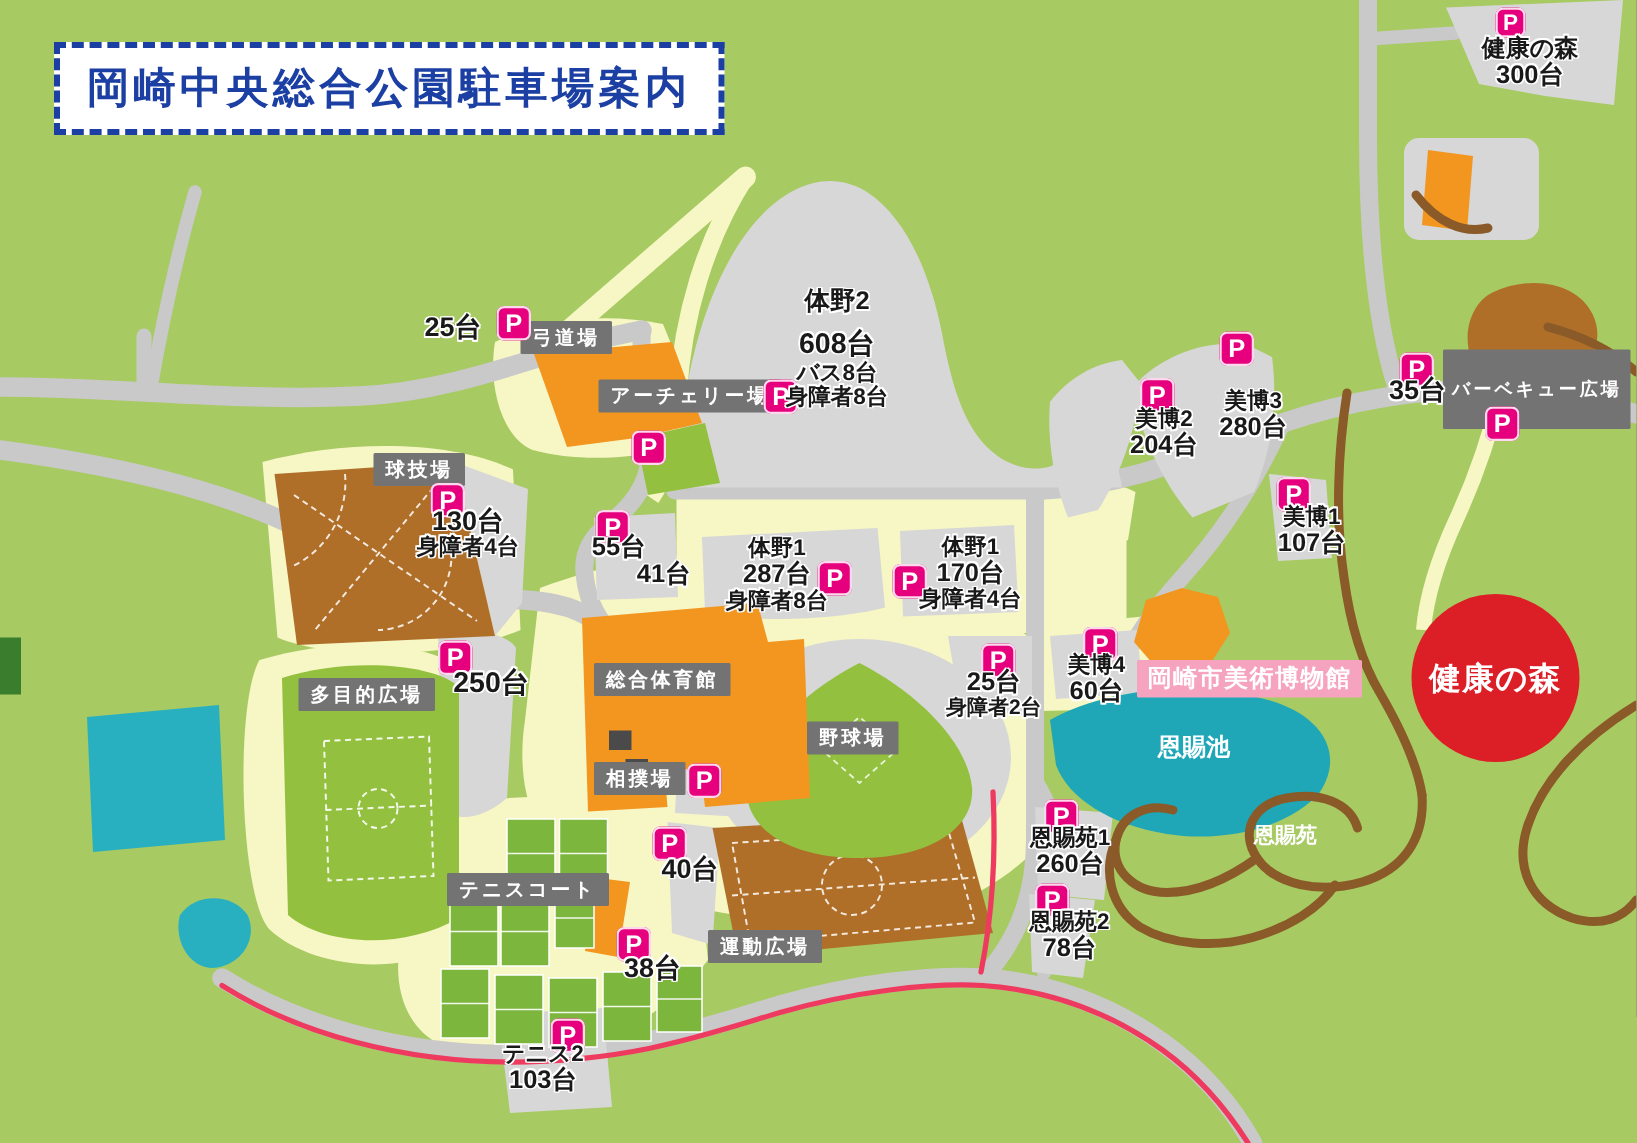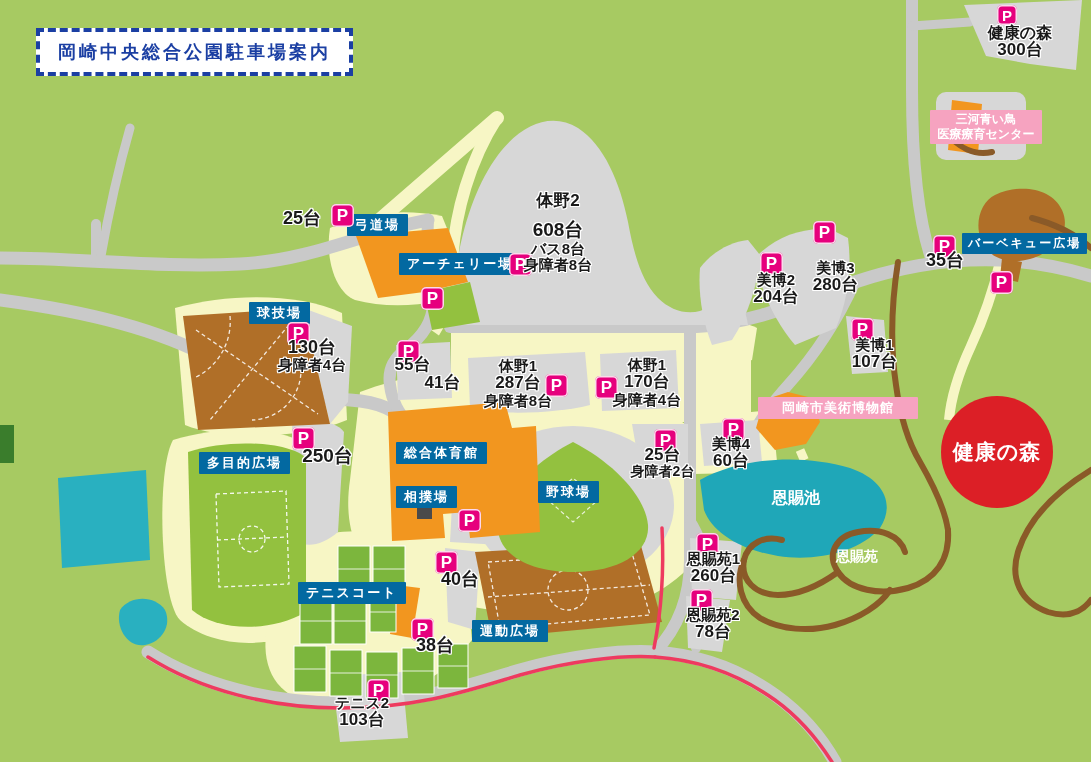--- a/index.html
+++ b/index.html
@@ -18,35 +18,35 @@
   .cnt{
     position:absolute;text-align:center;color:#191919;font-weight:bold;line-height:1.08;
     text-shadow:-1px -1px 0 #fff,1px -1px 0 #fff,-1px 1px 0 #fff,1px 1px 0 #fff,0 -1px 0 #fff,0 1px 0 #fff,-1px 0 0 #fff,1px 0 0 #fff;
   }
   .cnt .nm{font-size:15px;}
   .cnt .c18{font-size:18px;}
   .cnt .c17{font-size:17px;}
   .cnt .c19{font-size:19px;}
   .cnt .sub{font-size:15px;}
   .fac{
-    position:absolute;background:#0369a1;color:#fff;font-size:13px;font-weight:bold;
+    position:absolute;background:#737373;color:#fff;font-size:13px;font-weight:bold;
     padding:2px 8px;letter-spacing:2px;white-space:nowrap;border-radius:1px;text-align:center;
   }
   .pink{
     position:absolute;background:#f6a3c0;color:#fff;font-weight:bold;text-align:center;
     white-space:nowrap;border-radius:1px;
   }
   .area-label{position:absolute;color:#fff;font-weight:bold;white-space:nowrap;text-align:right;}
   .red-circle{
     position:absolute;width:112px;height:112px;border-radius:50%;background:#dc1f26;
     display:flex;align-items:center;justify-content:center;color:#fff;font-weight:bold;font-size:21px;letter-spacing:1px;
   }
   .box{
     position:absolute;background:#fff;border:4px dashed #1b3fa3;color:#1b3fa3;
-    font-weight:bold;padding:8px 18px;font-size:18px;letter-spacing:3px;white-space:nowrap;
+    font-weight:bold;padding:8px 18px;font-size:28px;letter-spacing:3px;white-space:nowrap;
   }
 </style>
 </head>
 <body>
 
 <div class="stage">
 
   <svg width="1091" height="762" viewBox="0 0 1091 762">
     <rect x="0" y="0" width="1091" height="762" fill="#a7ca62"></rect>
 
@@ -183,31 +183,27 @@
     </g>
   </svg>
 
   <div class="box" style="left:36px;top:28px">岡崎中央総合公園駐車場案内</div>
 
   <div class="fac" style="left:347px;top:214px">弓道場</div>
   <div class="fac" style="left:399px;top:253px">アーチェリー場</div>
   <div class="fac" style="left:249px;top:302px">球技場</div>
   <div class="fac" style="left:199px;top:452px">多目的広場</div>
   <div class="fac" style="left:396px;top:442px">総合体育館</div>
-  <div class="fac" style="left:396px;top:486px">相撲場</div>
+  <div class="fac" style="left:396px;top:508px">相撲場</div>
   <div class="fac" style="left:298px;top:582px">テニスコート</div>
   <div class="fac" style="left:472px;top:620px">運動広場</div>
   <div class="fac" style="left:538px;top:481px">野球場</div>
-  <div class="fac" style="left:962px;top:233px;font-size:12px;padding:2px 6px">バーベキュー広場</div>
-
-  <div class="pink" style="left:930px;top:110px;width:112px;font-size:12px;padding:2px 0;line-height:1.25">
-    <div>三河青い鳥</div>
-    <div>医療療育センター</div>
-  </div>
-  <div class="pink" style="left:758px;top:397px;font-size:13px;padding:2px 24px;letter-spacing:1px">岡崎市美術博物館</div>
+  <div class="fac" style="left:962px;top:233px;font-size:12px;padding:18px 6px">バーベキュー広場</div>
+
+  <div class="pink" style="left:758px;top:440px;font-size:16px;padding:2px 7px;letter-spacing:1px">岡崎市美術博物館</div>
 
   <div class="area-label" style="left:772px;top:488px;font-size:16px">恩賜池</div>
   <div class="area-label" style="left:836px;top:548px;font-size:14px">恩賜苑</div>
   <div class="red-circle" style="left:941px;top:396px">
     <span>健康の森</span>
   </div>
 
   <div class="p-icon" style="left:997px;top:5px;width:20px;height:20px;font-size:15px">P</div>
   <div class="p-icon" style="left:331px;top:204px">P</div>
   <div class="p-icon" style="left:509px;top:253px">P</div>

